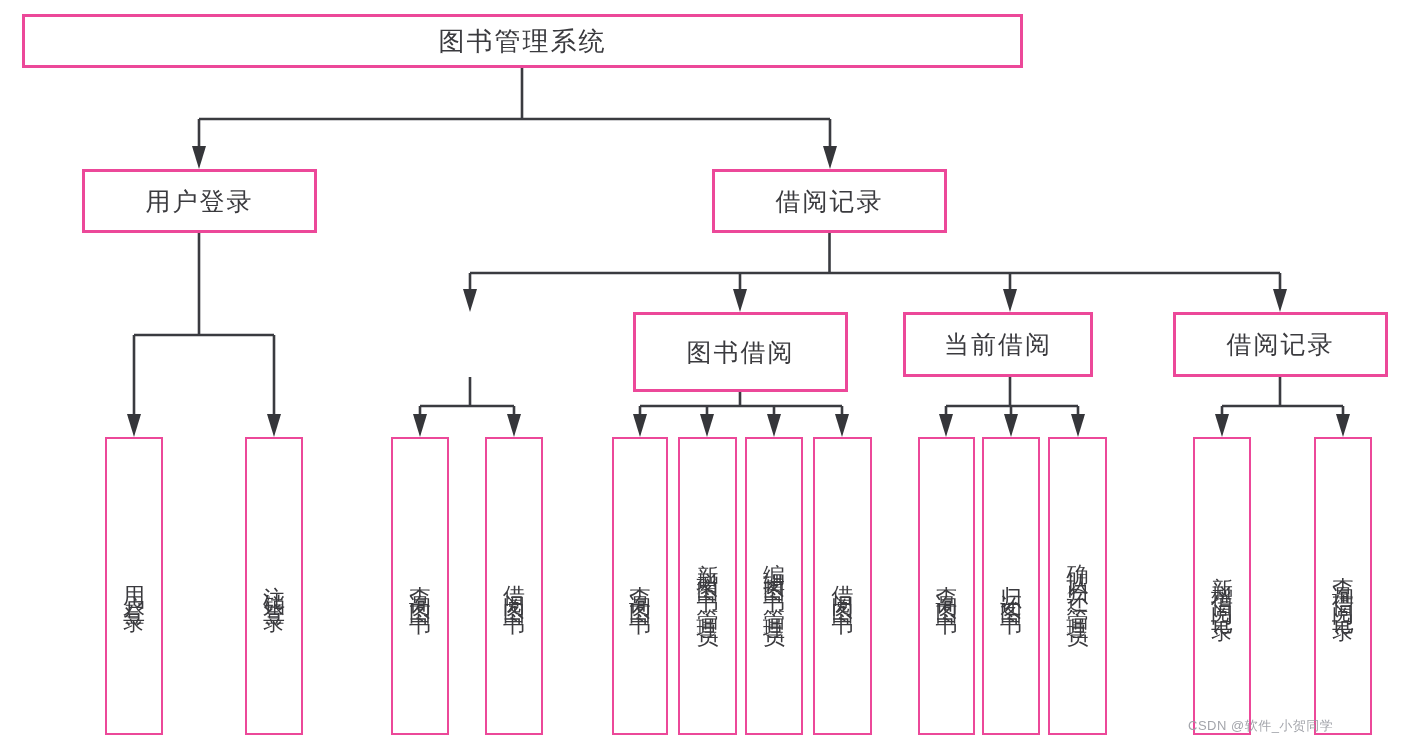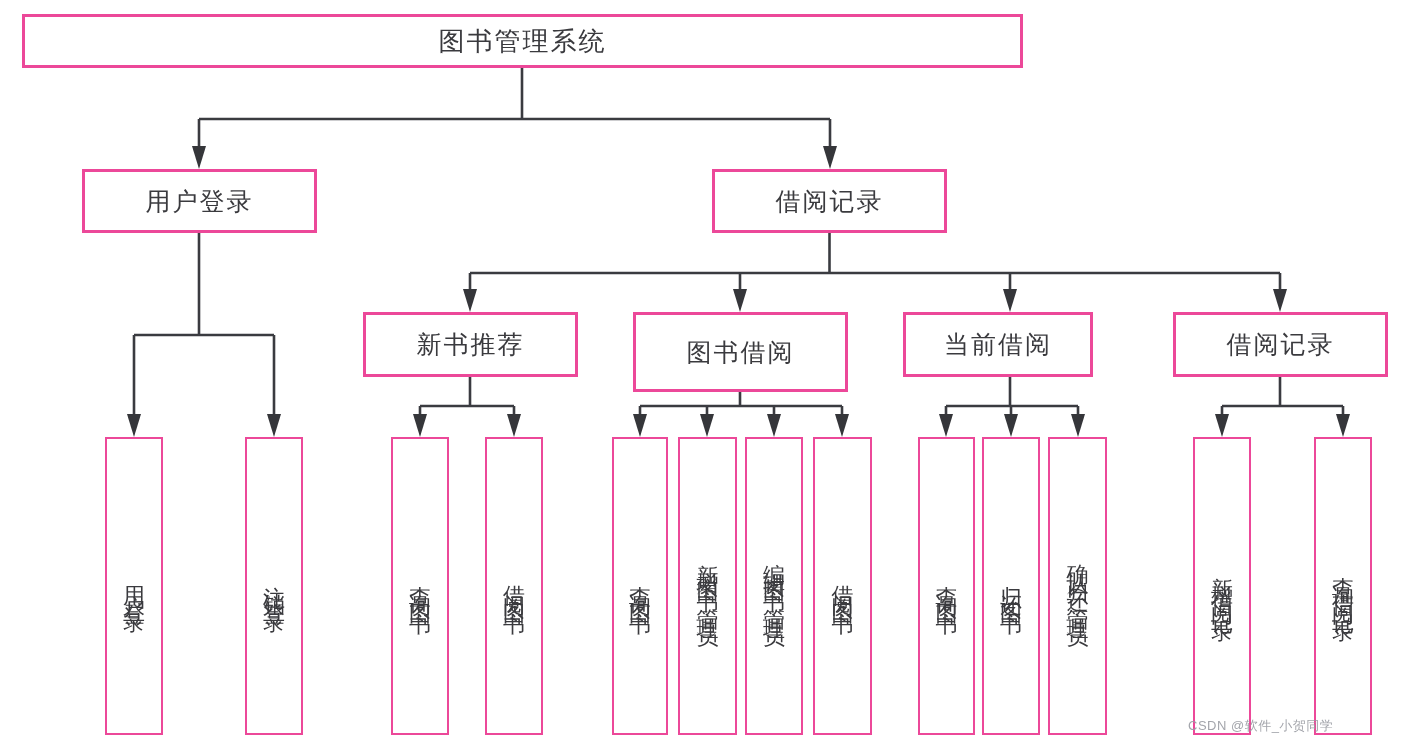--- a/index.html
+++ b/index.html
@@ -99,21 +99,20 @@
       <polygon points="1215,414 1229,414 1222,437"></polygon>
       <polygon points="1336,414 1350,414 1343,437"></polygon>
     </g>
   </svg>
 
   <div class="node root" style="left:22px; top:14px; width:1001px; height:54px;">图书管理系统</div>
 
   <div class="node" style="left:82px; top:169px; width:235px; height:64px;">用户登录</div>
   <div class="node" style="left:712px; top:169px; width:235px; height:64px;">借阅记录</div>
 
-  <div class="node" style="left:363px; top:312px; width:215px; height:65px;">新书推荐</div>
   <div class="node" style="left:633px; top:312px; width:215px; height:80px;">图书借阅</div>
   <div class="node" style="left:903px; top:312px; width:190px; height:65px;">当前借阅</div>
   <div class="node" style="left:1173px; top:312px; width:215px; height:65px;">借阅记录</div>
 
   <div class="node v" style="left:105px; top:437px; width:58px; height:298px;">用户登录</div>
   <div class="node v" style="left:245px; top:437px; width:58px; height:298px;">注销登录</div>
 
   <div class="node v" style="left:391px; top:437px; width:58px; height:298px;">查询图书</div>
   <div class="node v" style="left:485px; top:437px; width:58px; height:298px;">借阅图书</div>
 

